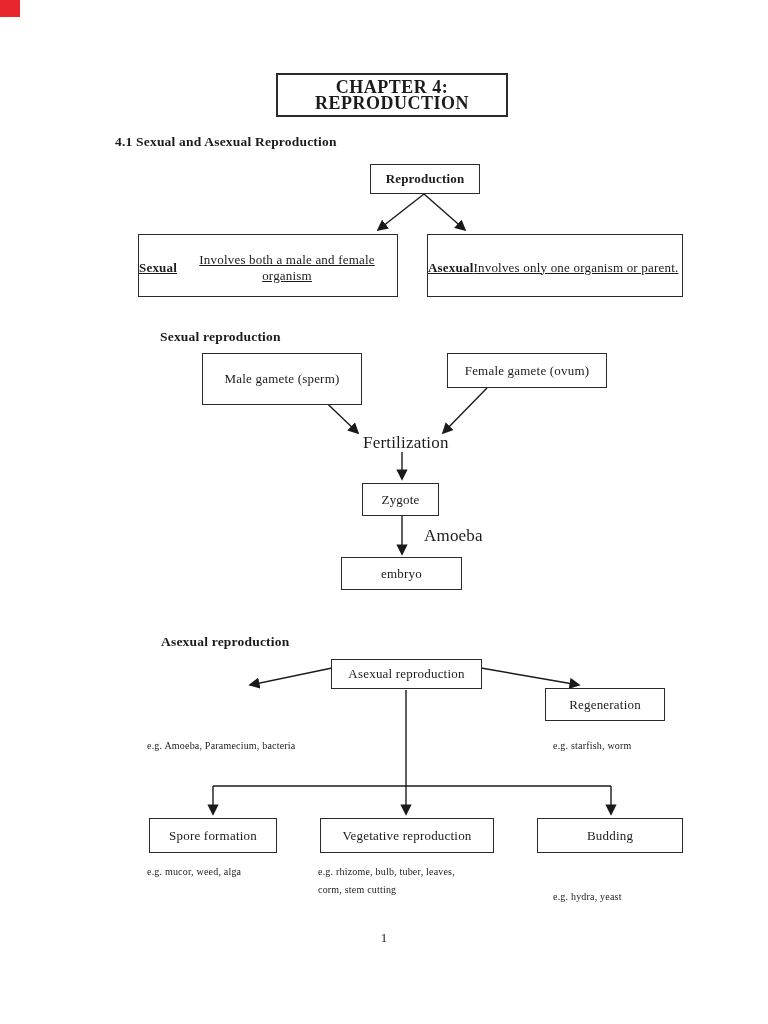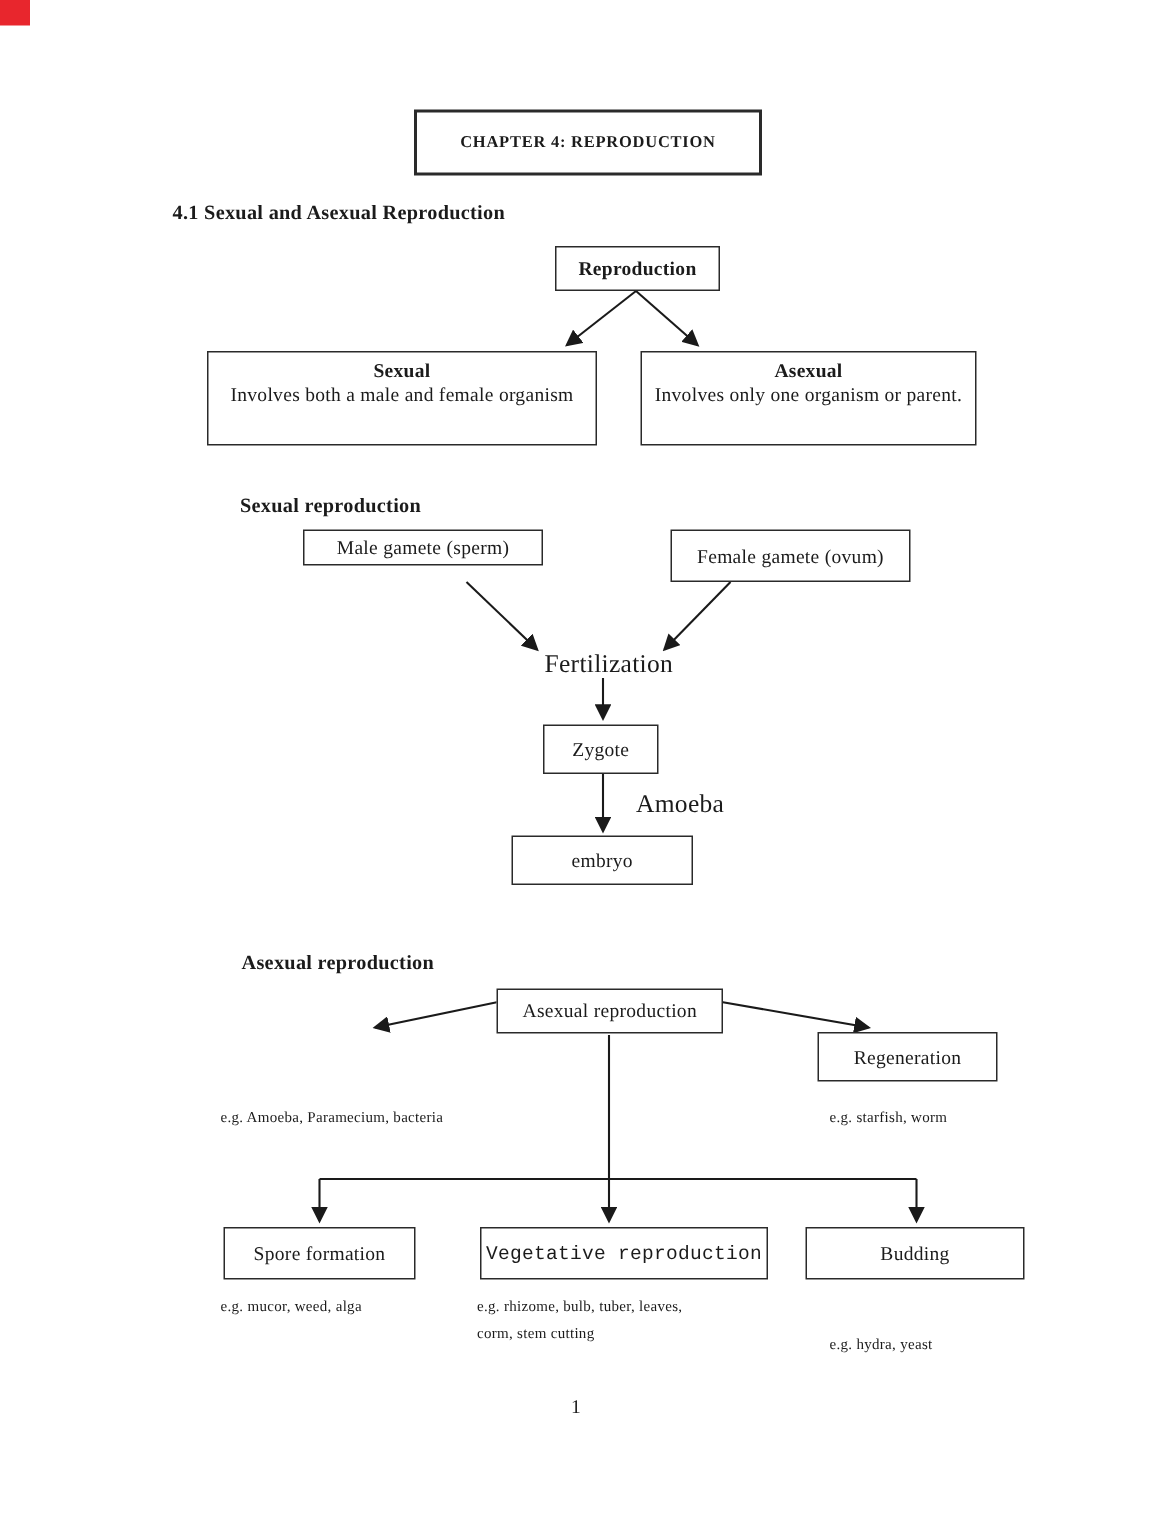--- a/index.html
+++ b/index.html
@@ -24,32 +24,33 @@
     background: #ffffff;
     display: flex;
     align-items: center;
     justify-content: center;
     text-align: center;
     font-size: 13px;
     line-height: 16px;
   }
   .box.thick { border-width: 2px; }
   .box.top-align {
-    flex-direction: column;
+    flex-direction: row;
     justify-content: flex-start;
     padding-top: 4px;
+    text-decoration: underline;
   }
   .bold { font-weight: bold; }
   .heading {
     position: absolute;
     font-weight: bold;
     font-size: 13.5px;
     white-space: nowrap;
   }
-  .chapter-title { font-size: 11px; font-weight: bold; letter-spacing: 0.5px; }
+  .chapter-title { font-size: 18px; font-weight: bold; letter-spacing: 0.5px; }
   .label {
     position: absolute;
     font-size: 17px;
     line-height: 18px;
   }
   .eg {
     position: absolute;
     font-size: 10px;
     line-height: 18px;
   }
@@ -104,28 +105,28 @@
 
   <div class="box bold" style="left:370px; top:164px; width:110px; height:30px;">
     <span>Reproduction</span>
   </div>
 
   <div class="box top-align" style="left:138px; top:234px; width:260px; height:63px;">
     <span class="bold">Sexual</span>
     <span>Involves both a male and female organism</span>
   </div>
 
-  <div class="box top-align" style="left:427px; top:234px; width:224px; height:63px;">
+  <div class="box top-align" style="left:427px; top:234px; width:256px; height:63px;">
     <span class="bold">Asexual</span>
     <span>Involves only one organism or parent.</span>
   </div>
 
   <div class="heading" style="left:160px; top:329px;">Sexual reproduction</div>
 
-  <div class="box" style="left:202px; top:353px; width:160px; height:24px;">
+  <div class="box" style="left:202px; top:353px; width:160px; height:52px;">
     <span>Male gamete (sperm)</span>
   </div>
 
   <div class="box" style="left:447px; top:353px; width:160px; height:35px;">
     <span>Female gamete (ovum)</span>
   </div>
 
   <div class="label" style="left:363px; top:434px;">Fertilization</div>
 
   <div class="box" style="left:362px; top:483px; width:77px; height:33px;">
@@ -149,21 +150,21 @@
     <span>Regeneration</span>
   </div>
 
   <div class="eg" style="left:147px; top:737px; width:175px;">e.g. Amoeba, Paramecium, bacteria</div>
   <div class="eg" style="left:553px; top:737px; width:130px;">e.g. starfish, worm</div>
 
   <div class="box" style="left:149px; top:818px; width:128px; height:35px;">
     <span>Spore formation</span>
   </div>
 
-  <div class="box" style="left:320px; top:818px; width:192px; height:35px;font-family:Liberation Mono, monospace;">
+  <div class="box" style="left:320px; top:818px; width:174px; height:35px;">
     <span>Vegetative reproduction</span>
   </div>
 
   <div class="box" style="left:537px; top:818px; width:146px; height:35px;">
     <span>Budding</span>
   </div>
 
   <div class="eg" style="left:147px; top:863px; width:170px;">e.g. mucor, weed, alga</div>
   <div class="eg" style="left:318px; top:863px; width:160px;">e.g. rhizome, bulb, tuber, leaves, corm, stem cutting</div>
   <div class="eg" style="left:553px; top:863px; width:130px;margin-top:25px;">e.g. hydra, yeast</div>

